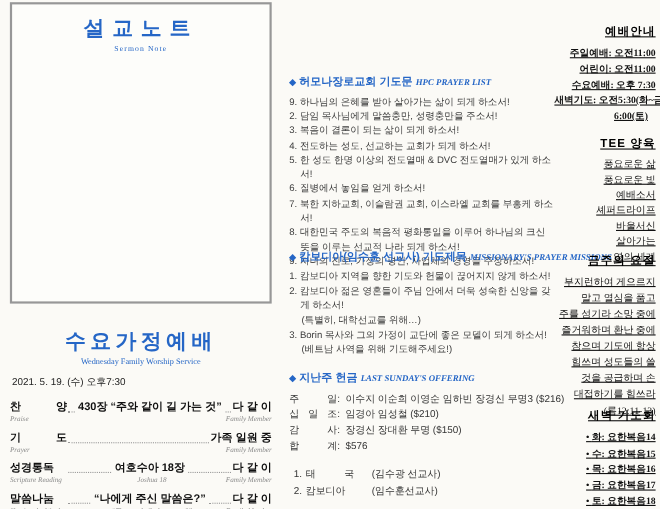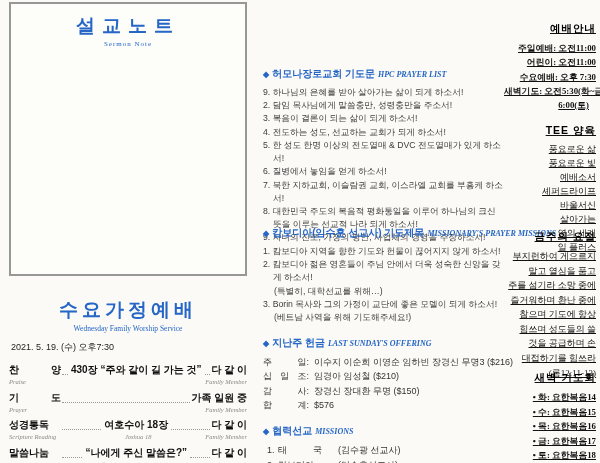--- a/index.html
+++ b/index.html
@@ -181,23 +181,20 @@
     </div>
     <div class="off-row">
       <span class="off-label">감 사:</span><span>장경신 장대환 무명 ($150)</span>
     </div>
     <div class="off-row">
       <span class="off-label">합 계:</span><span>$576</span>
     </div>
   </section>
 
   <section class="sec sec4">
-    <div class="sec-head">
-      <span class="dia">◆</span><span>협력선교</span><span class="sec-en">MISSIONS</span>
-    </div>
     <div class="ms-row">
       <span class="ms-num">1.</span><span class="ms-name">태 국</span><span>(김수광 선교사)</span>
     </div>
     <div class="ms-row">
       <span class="ms-num">2.</span><span class="ms-name">캄보디아</span><span>(임수훈선교사)</span>
     </div>
   </section>
 
   <section class="rb rb1">
     <div class="rb-title">예배안내</div>
@@ -210,21 +207,20 @@
 
   <section class="rb rb2">
     <div class="rb-title">TEE 양육</div>
     <div class="rb-line">풍요로운 삶</div>
     <div class="rb-line">풍요로운 빛</div>
     <div class="rb-line">예배소서</div>
     <div class="rb-line">셰퍼드라이프</div>
     <div class="rb-line">바울서신</div>
     <div class="rb-line">살아가는</div>
     <div class="rb-line">영의 세계</div>
-    <div class="rb-line">일 플러스</div>
   </section>
 
   <section class="rb rb3">
     <div class="rb-title">금주의 요절</div>
     <div class="rb-line">부지런하여 게으르지</div>
     <div class="rb-line">말고 열심을 품고</div>
     <div class="rb-line">주를 섬기라 소망 중에</div>
     <div class="rb-line">즐거워하며 환난 중에</div>
     <div class="rb-line">참으며 기도에 항상</div>
     <div class="rb-line">힘쓰며 성도들의 쓸</div>

